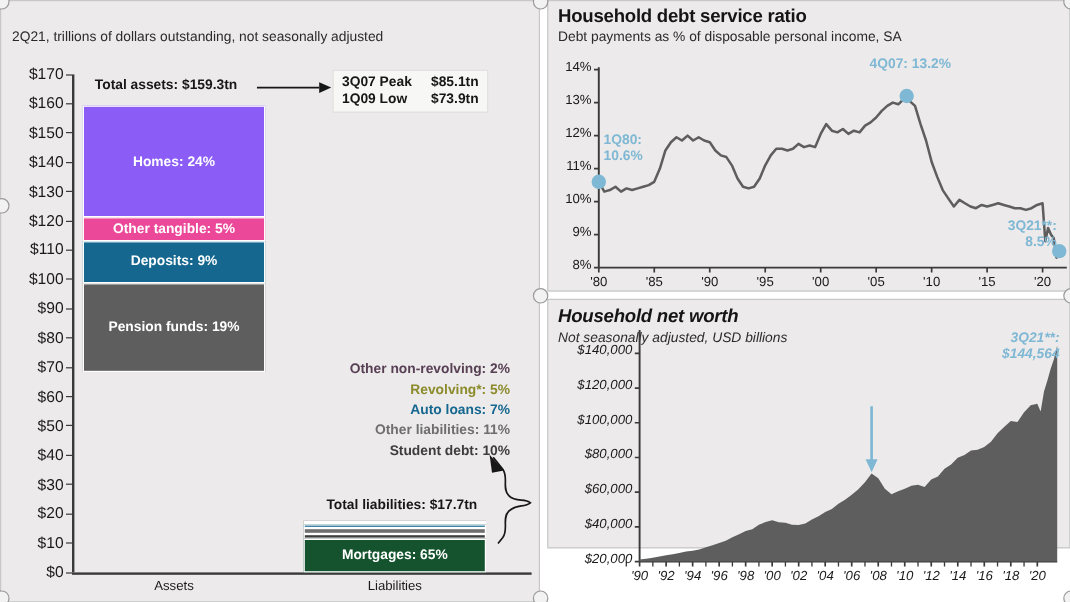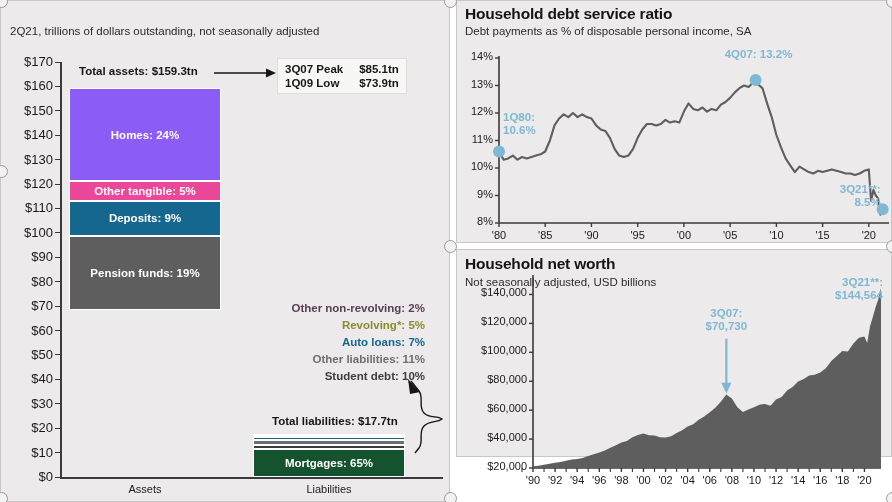--- a/index.html
+++ b/index.html
@@ -2,21 +2,21 @@
 <html><head>
 <meta charset="utf-8">
 <style>
   html,body{margin:0;padding:0;background:#ffffff;}
   body{width:892px;height:502px;overflow:hidden;font-family:"Liberation Sans",sans-serif;}
   .root{position:relative;width:892px;height:502px;background:#ffffff;}
 
   .panel{position:absolute;background:#eceaea;border:1px solid #c9c7c7;box-sizing:border-box;}
   #panel-balance{left:0;top:0;width:450px;height:502px;}
   #panel-dsr{left:456px;top:0;width:436px;height:243px;}
-  #panel-nw{left:456px;top:249px;width:436px;height:208px;}
+  #panel-nw{left:456px;top:249px;width:436px;height:208px;font-style:italic;}
 
   .title{font-size:15.5px;font-weight:bold;color:#151515;letter-spacing:-0.2px;}
   .subtitle{font-size:11.5px;color:#2b2b2b;}
 
   #panel-balance .title{position:absolute;left:9px;top:4px;}
   #panel-balance .subtitle{position:absolute;left:9px;top:24px;}
   #panel-dsr .title{position:absolute;left:8px;top:4px;}
   #panel-dsr .subtitle{position:absolute;left:8px;top:24px;}
   #panel-nw .title{position:absolute;left:8px;top:5px;}
   #panel-nw .subtitle{position:absolute;left:8px;top:26px;}
@@ -275,24 +275,20 @@
         <div class="rxtick" style="left: 192.571px; width: 32px; top: 224px;">'02</div>
         <div class="rxtick" style="left: 214.667px; width: 32px; top: 224px;">'04</div>
         <div class="rxtick" style="left: 236.762px; width: 32px; top: 224px;">'06</div>
         <div class="rxtick" style="left: 258.857px; width: 32px; top: 224px;">'08</div>
         <div class="rxtick" style="left: 280.952px; width: 32px; top: 224px;">'10</div>
         <div class="rxtick" style="left: 303.048px; width: 32px; top: 224px;">'12</div>
         <div class="rxtick" style="left: 325.143px; width: 32px; top: 224px;">'14</div>
         <div class="rxtick" style="left: 347.238px; width: 32px; top: 224px;">'16</div>
         <div class="rxtick" style="left: 369.333px; width: 32px; top: 224px;">'18</div>
         <div class="rxtick" style="left: 391.429px; width: 32px; top: 224px;">'20</div>
-        <div class="annob" style="text-align: center; left: 219.333px; top: 56.6366px; width: 100px;">
-          <div>3Q07:</div>
-          <div>$70,730</div>
-        </div>
         <div class="annob" style="text-align: right; left: 330px; top: 26px; width: 96px;">
           <div>3Q21**:</div>
           <div>$144,564</div>
         </div>
       </div>
   </div>
 
   <div class="handle" style="left:-5px;top:-5px;"></div>
   <div class="handle" style="left:444px;top:-5px;"></div>
   <div class="handle" style="left:886px;top:-5px;"></div>

